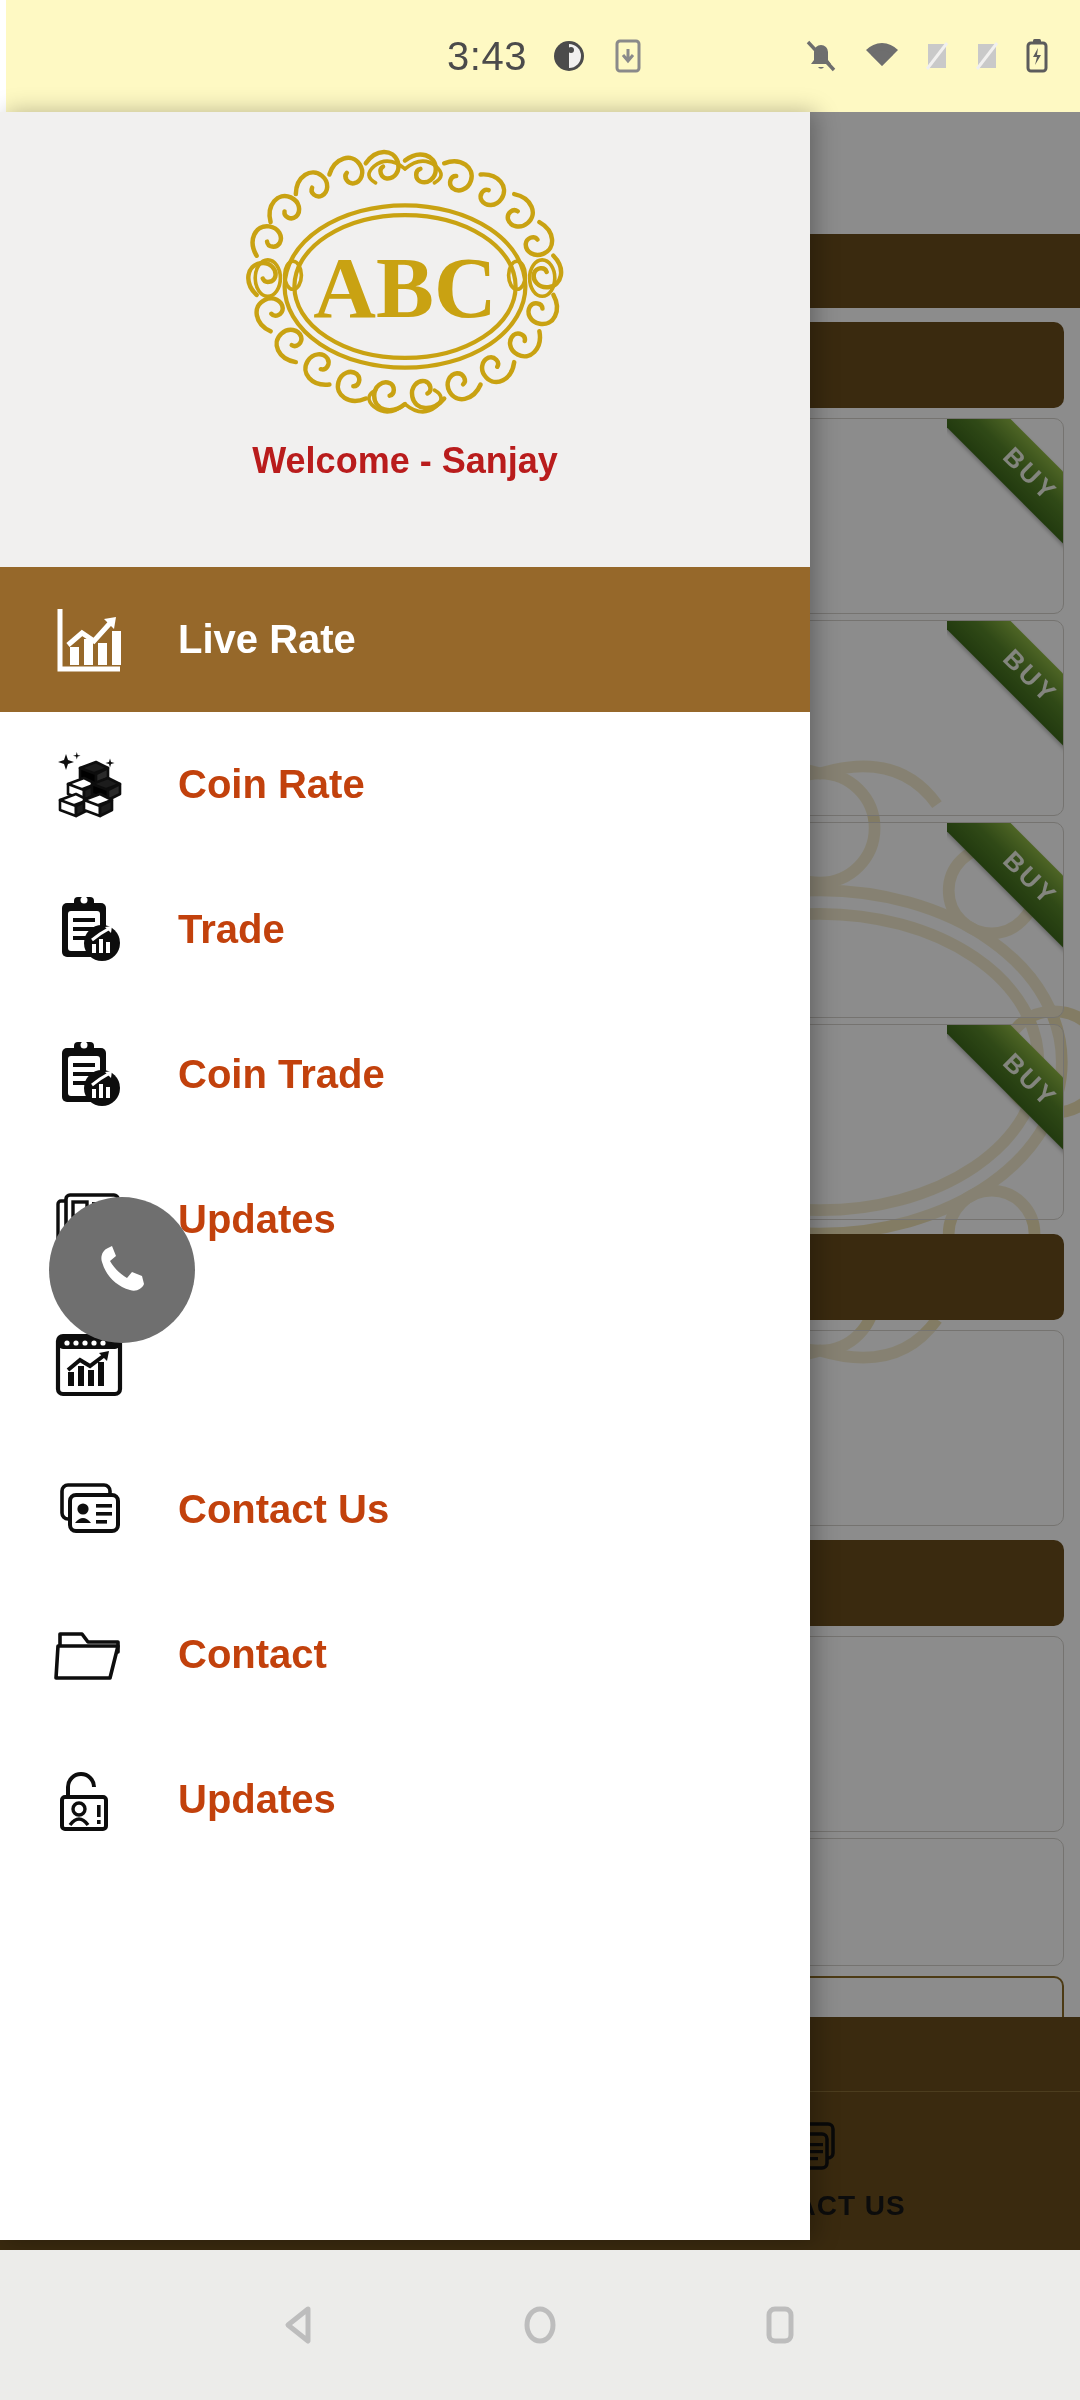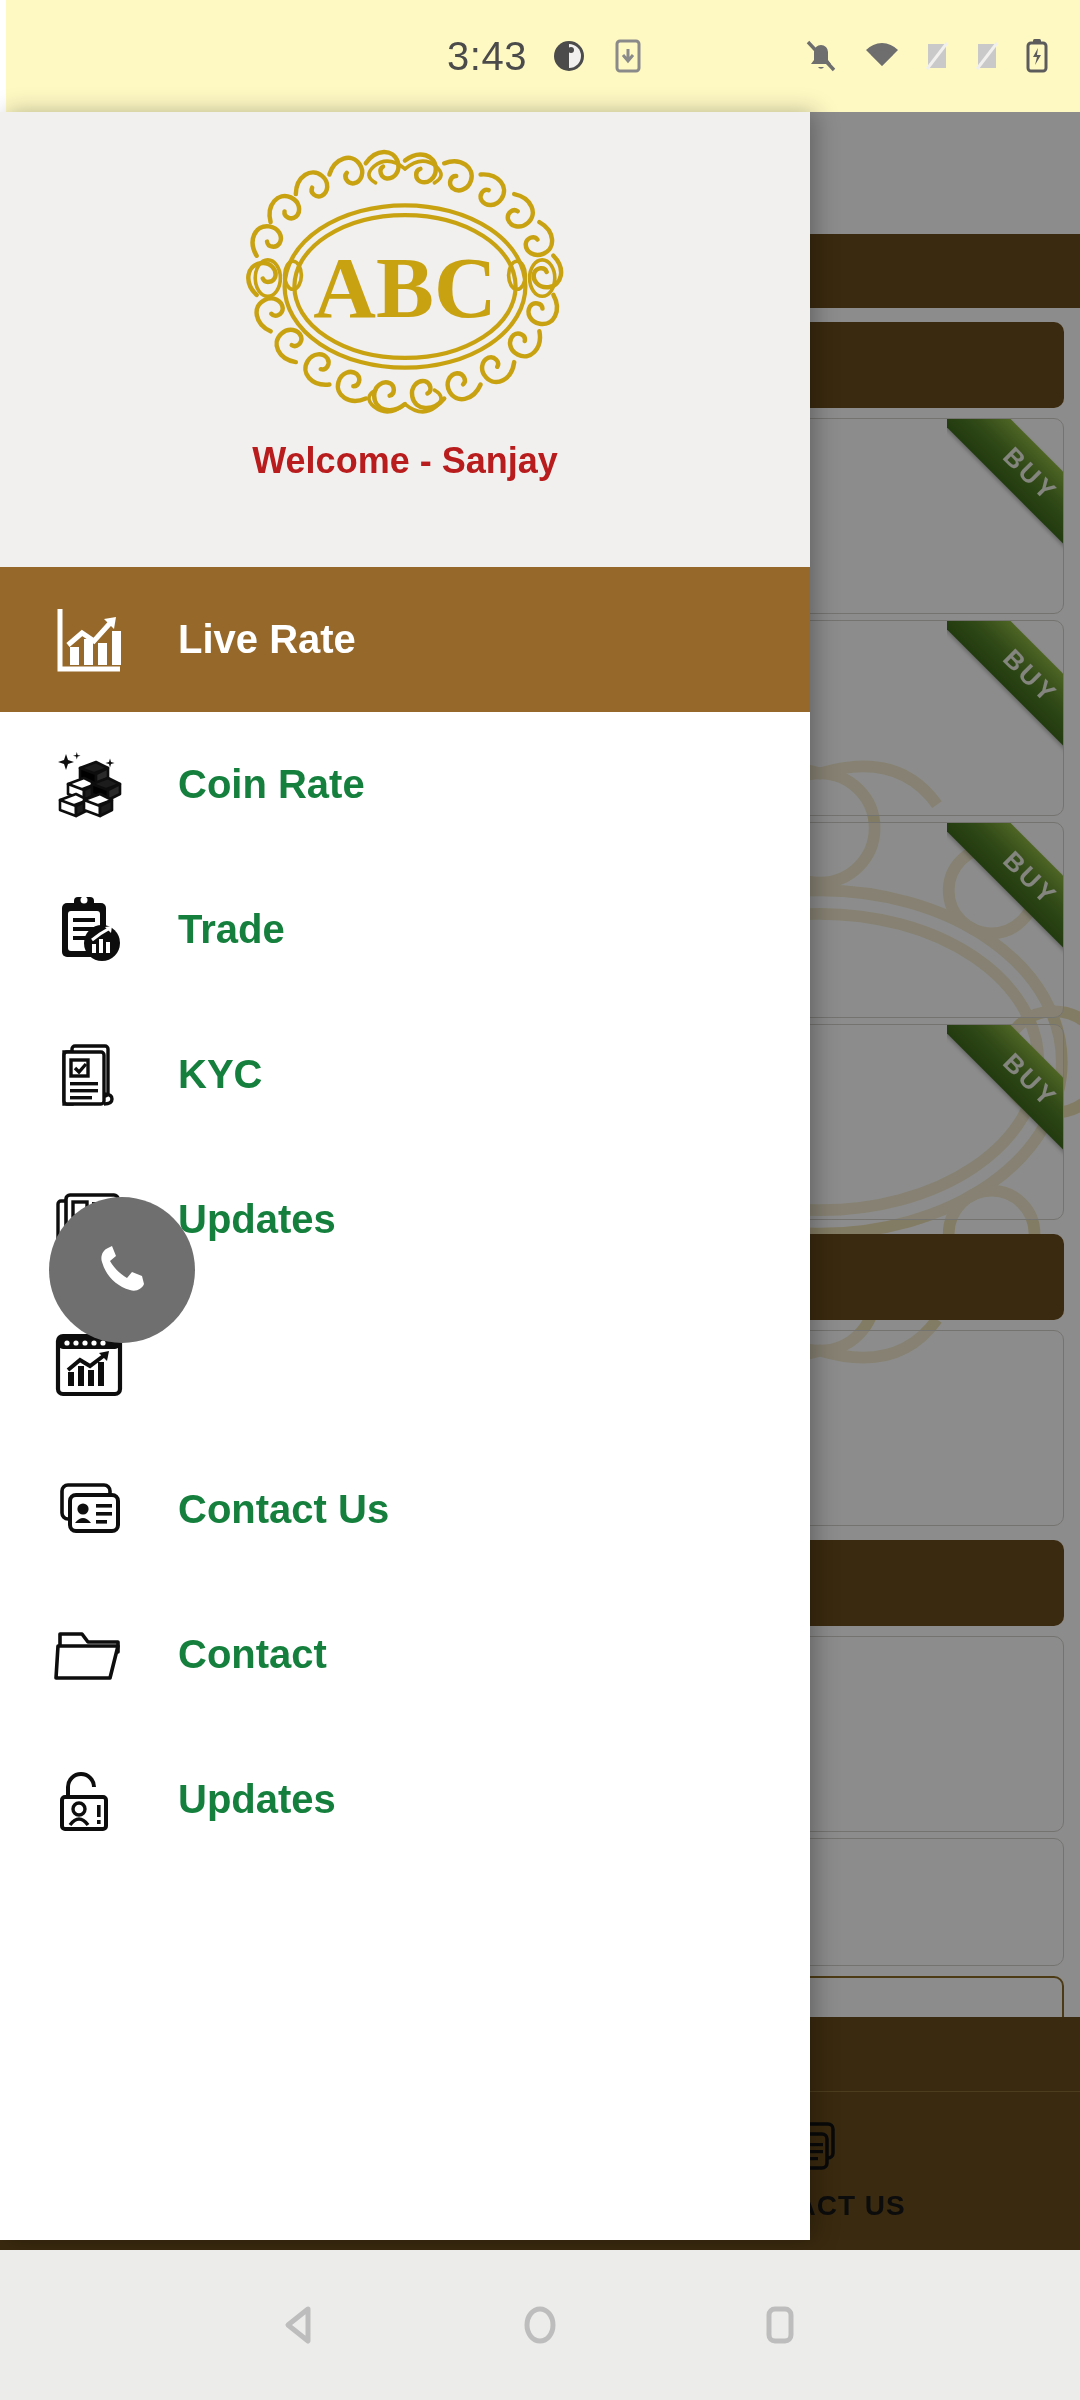--- a/index.html
+++ b/index.html
@@ -84,21 +84,21 @@
     padding-top:34px; }
   .logo-wrap { width:430px; height:280px; display:flex; align-items:center;
     justify-content:center; }
   .welcome { font-size:36px; font-weight:700; color:#b91c1c; margin-top:14px; }
 
   .dr-list { width:810px; background:#ffffff; }
   .dr-item { height:145px; display:flex; align-items:center; padding-left:48px; gap:48px; }
   .dr-item.active { background:#96682a; }
   .dr-icon { width:82px; height:82px; display:flex; align-items:center; justify-content:center;
     flex:0 0 82px; }
-  .dr-label { font-size:40px; font-weight:700; color:#15803d; white-space:nowrap; }
+  .dr-label { font-size:40px; font-weight:700; color:#c2410c; white-space:nowrap; }
   .dr-item.active .dr-label { color:#ffffff; }
 
   
   #fab-phone { position:absolute; left:49px; top:1197px; width:146px; height:146px;
     border-radius:50%; background:#6f6f6f; z-index:60;
     display:flex; align-items:center; justify-content:center; }
   #fab-whatsapp { position:absolute; left:553px; top:1224px; width:150px; height:150px;
     border-radius:50%; background:#c49a55; z-index:45;
     display:flex; align-items:center; justify-content:center; }
 
@@ -399,37 +399,41 @@
             <rect x="42" y="53" width="4" height="9" fill="#fff"></rect>
             <rect x="49" y="48" width="4" height="14" fill="#fff"></rect>
             <rect x="56" y="51" width="4" height="11" fill="#fff"></rect>
             <path d="M42 49 L50 43 L60 37" fill="none" stroke="#fff" stroke-width="3"></path>
             <path d="M55 36 l7 -1 l-1 7 z" fill="#fff"></path>
           </svg>
         </span>
         <span class="dr-label">Trade</span>
       </div>
 
-
-      <div class="dr-item">
-        <span class="dr-icon">
-          <svg width="78" height="78" viewBox="0 0 78 78">
-            <rect x="22" y="10" width="36" height="50" rx="3" fill="#fff" stroke="#0d0d0d" stroke-width="3.4"></rect>
-            <path d="M14 16 h8 v52 h-8 z" fill="#fff" stroke="#0d0d0d" stroke-width="3.4"></path>
-            <rect x="14" y="16" width="40" height="52" rx="3" fill="#fff" stroke="#0d0d0d" stroke-width="3.4"></rect>
-            <path d="M54 58 q8 0 8 5 q0 5 -8 5" fill="none" stroke="#0d0d0d" stroke-width="3.4"></path>
-            <rect x="21" y="24" width="17" height="16" fill="none" stroke="#0d0d0d" stroke-width="3.4"></rect>
-            <path d="M25 32 l4 4 l7 -8" fill="none" stroke="#0d0d0d" stroke-width="3.4"></path>
-            <rect x="20" y="46" width="28" height="3.4" fill="#0d0d0d"></rect>
-            <rect x="20" y="53" width="28" height="3.4" fill="#0d0d0d"></rect>
-            <rect x="20" y="60" width="22" height="3.4" fill="#0d0d0d"></rect>
-          </svg>
-        </span>
-        <span class="dr-label">KYC</span>
-      </div>
+      <div class="dr-item">
+        <span class="dr-icon">
+          <svg width="78" height="78" viewBox="0 0 78 78">
+            <rect x="12" y="12" width="44" height="54" rx="5" fill="#0d0d0d"></rect>
+            <rect x="18" y="20" width="32" height="40" rx="3" fill="#fff"></rect>
+            <rect x="24" y="6" width="20" height="12" rx="4" fill="#0d0d0d"></rect>
+            <circle cx="34" cy="9" r="3.5" fill="#fff"></circle>
+            <rect x="23" y="27" width="22" height="4" fill="#0d0d0d"></rect>
+            <rect x="23" y="36" width="22" height="4" fill="#0d0d0d"></rect>
+            <rect x="23" y="45" width="14" height="4" fill="#0d0d0d"></rect>
+            <circle cx="52" cy="52" r="18" fill="#0d0d0d"></circle>
+            <rect x="42" y="53" width="4" height="9" fill="#fff"></rect>
+            <rect x="49" y="48" width="4" height="14" fill="#fff"></rect>
+            <rect x="56" y="51" width="4" height="11" fill="#fff"></rect>
+            <path d="M42 49 L50 43 L60 37" fill="none" stroke="#fff" stroke-width="3"></path>
+            <path d="M55 36 l7 -1 l-1 7 z" fill="#fff"></path>
+          </svg>
+        </span>
+        <span class="dr-label">Coin Trade</span>
+      </div>
+
 
       <div class="dr-item">
         <span class="dr-icon">
           <svg width="78" height="78" viewBox="0 0 78 78">
             <rect x="8" y="20" width="12" height="44" rx="3" fill="#fff" stroke="#0d0d0d" stroke-width="3.4"></rect>
             <rect x="16" y="14" width="52" height="50" rx="4" fill="#fff" stroke="#0d0d0d" stroke-width="3.6"></rect>
             <rect x="23" y="21" width="14" height="14" fill="none" stroke="#0d0d0d" stroke-width="3.4"></rect>
             <rect x="42" y="21" width="20" height="3.2" fill="#0d0d0d"></rect>
             <rect x="42" y="27" width="20" height="3.2" fill="#0d0d0d"></rect>
             <rect x="42" y="33" width="20" height="3.2" fill="#0d0d0d"></rect>

